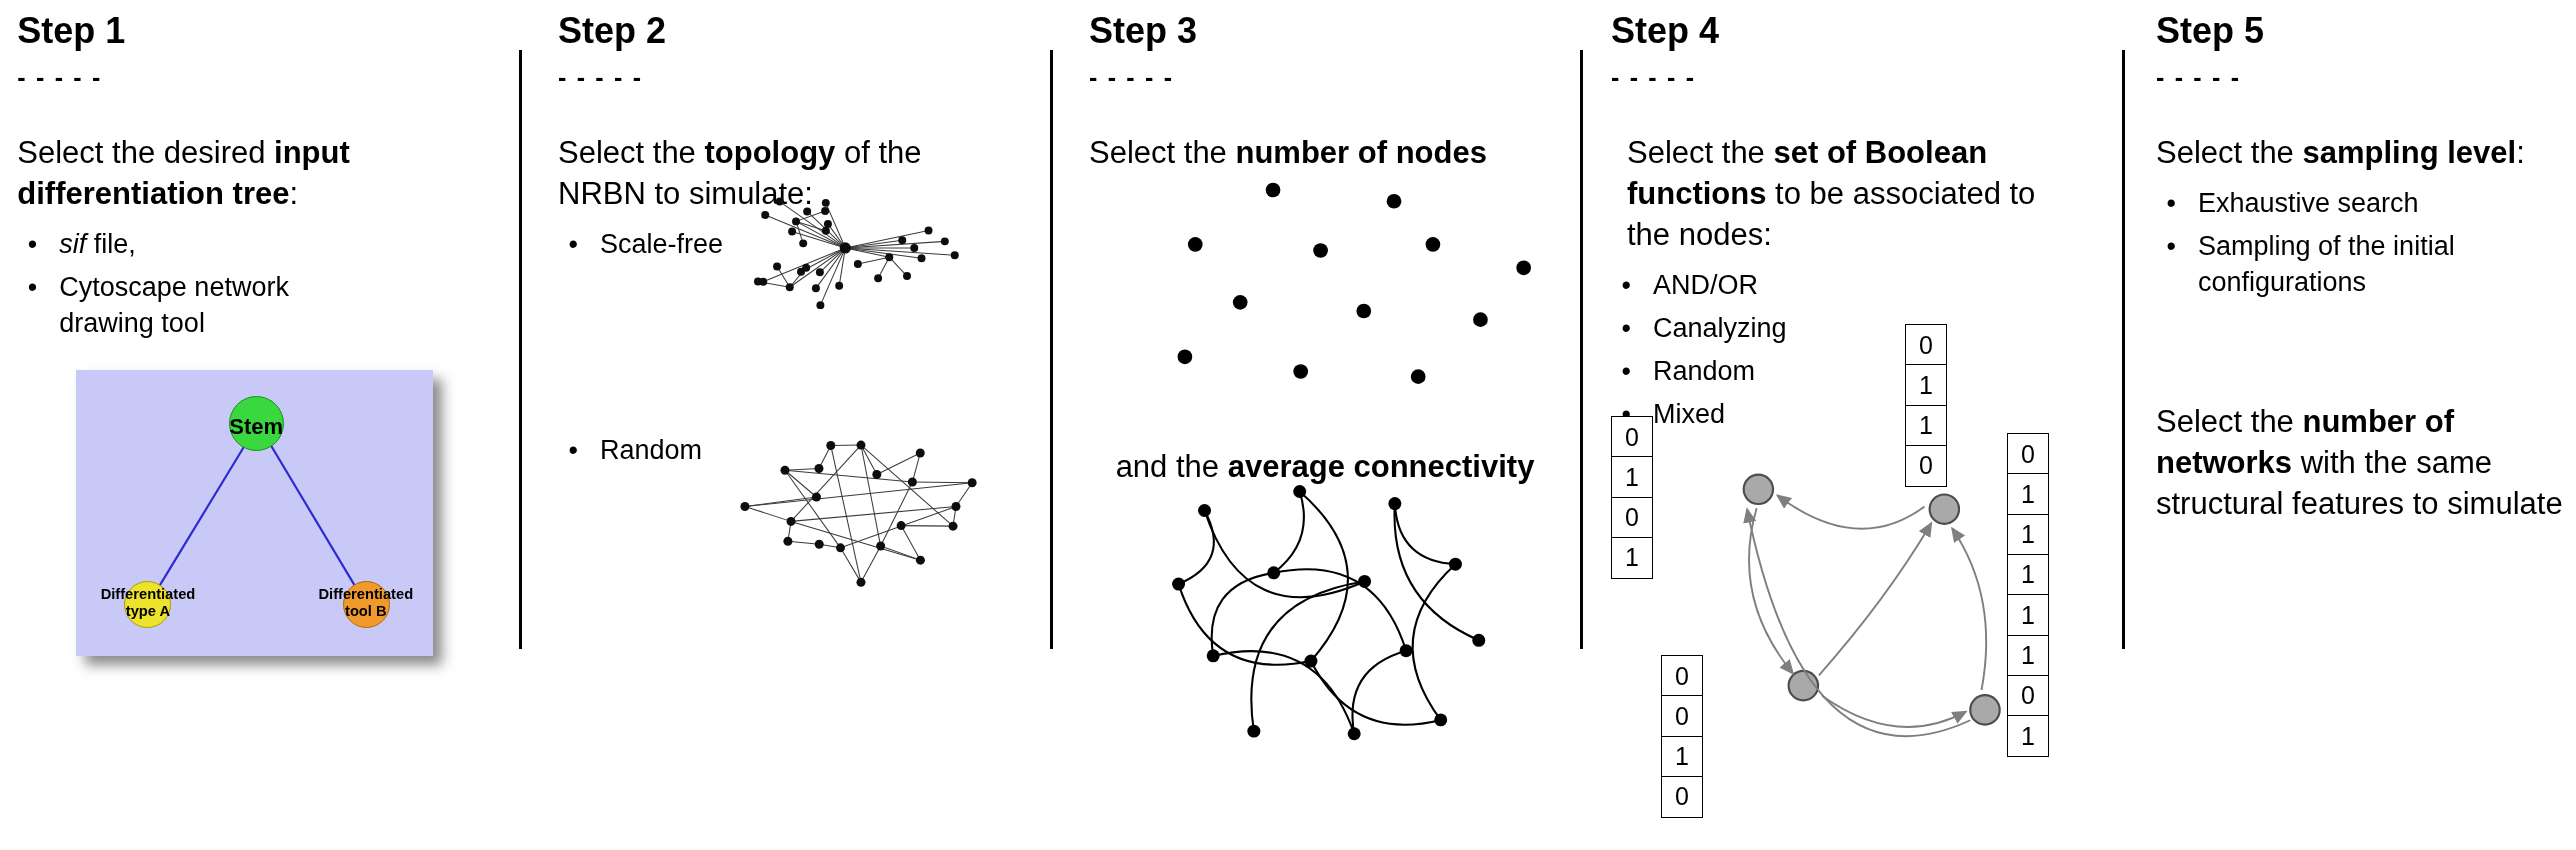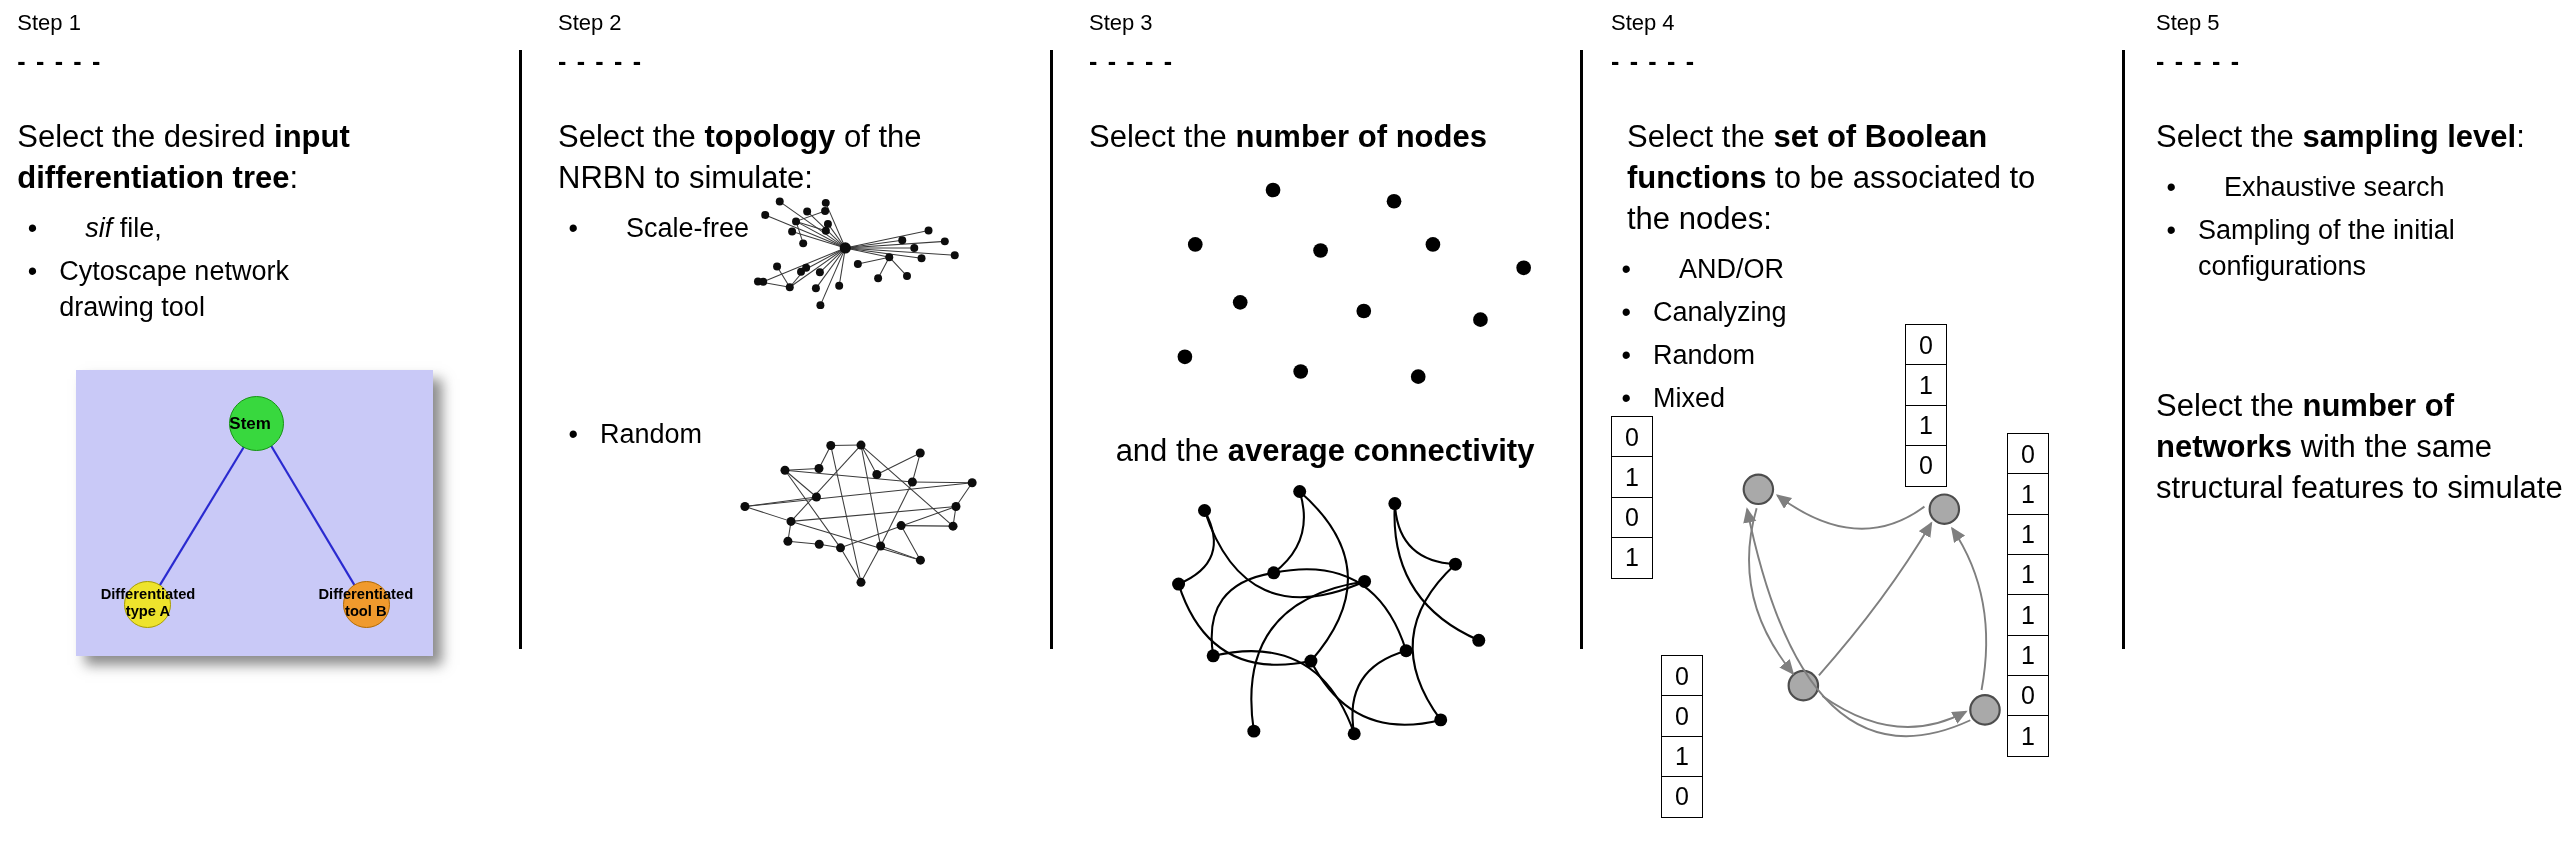--- a/index.html
+++ b/index.html
@@ -7,49 +7,49 @@
   body{width:2576px;height:851px;font-family:"Liberation Sans",sans-serif;color:#000;overflow:hidden;}
   .figure{position:relative;width:2576px;height:851px;background:#fff;}
   .vline{position:absolute;top:50px;height:599px;width:2.6px;background:#000;}
   .vl1{left:519px;} .vl2{left:1050px;} .vl3{left:1580px;} .vl4{left:2122px;}
   .col{position:absolute;top:0;height:851px;}
   .col1{left:17.3px;width:485px;}
   .col2{left:558px;width:476px;}
   .col3{left:1089px;width:476px;}
   .col4{left:1611px;width:495px;}
   .col5{left:2156px;width:417px;}
-  .step-title{font-size:22px;font-weight:normal;padding-top:10.4px;}
+  .step-title{font-size:36px;font-weight:bold;padding-top:10.4px;}
   .dashes{font-size:25px;font-weight:bold;letter-spacing:1.7px;margin-top:10.4px;white-space:pre;}
   .para{font-size:31px;line-height:1.33;margin-top:40px;}
   .col1 .para{width:459px;}
   .col2 .para{width:389px;}
   .col3 .para{width:472px;}
   .col4 .para{width:420px;margin-left:16px;}
   .col5 .para{width:408px;}
   .col3 .para2{margin-top:273px;text-align:center;}
   .col5 .para2{margin-top:100px;width:433px;}
   .bullet{display:flex;font-size:27px;line-height:1.33;margin-top:7px;}
-  .para + .bullet{margin-top:13px;gap:26px;}
+  .para + .bullet{margin-top:13px;}
   .bdot{width:42px;flex:0 0 42px;padding-left:10.4px;}
   .bdot::before{content:"•";}
   .btext{display:block;}
   .col1 .btext{max-width:299px;}
   .col5 .btext{max-width:346px;}
   .col2 .bullet-random{margin-top:170px;}
   i{font-style:italic;}
   b{font-weight:bold;}
   
   .tree-box{position:absolute;left:59px;top:370px;width:357px;height:286px;background:#c9c9f7;box-shadow:8.7px 8.7px 12px rgba(110,110,110,.8);}
   .tree-svg{position:absolute;left:0;top:0;}
   .tnode{position:absolute;border-radius:50%;z-index:1;}
   .stem-node{left:153px;top:26px;width:55px;height:55px;background:#38d83e;border:1.7px solid #169314;}
   .typea-node{left:48px;top:211px;width:47px;height:47px;background:#eee32c;border:1.7px solid #a89d00;}
   .typeb-node{left:267px;top:211px;width:47px;height:47px;background:#f09a2d;border:1.7px solid #b26a00;}
   .tlabel{position:absolute;font-weight:bold;text-align:center;z-index:2;color:#000;}
-  .stem-label{left:153px;top:44px;width:37px;font-size:17px;}
+  .stem-label{left:153px;top:44px;width:37px;font-size:22px;}
   .typea-label{left:11.2px;top:216px;width:121px;font-size:14.7px;line-height:1.15;}
   .typeb-label{left:229px;top:216px;width:121px;font-size:14.7px;line-height:1.15;}
   
   .sf-net{position:absolute;left:97px;top:137px;}
   .rand-net{position:absolute;left:130px;top:381px;}
   .dots-net{position:absolute;left:54px;top:171px;}
   .tangle-net{position:absolute;left:42px;top:467px;}
   
   .s4-graphic{position:absolute;left:0;top:312px;width:530px;height:538px;}
   .s4-svg{position:absolute;left:0;top:0;}

